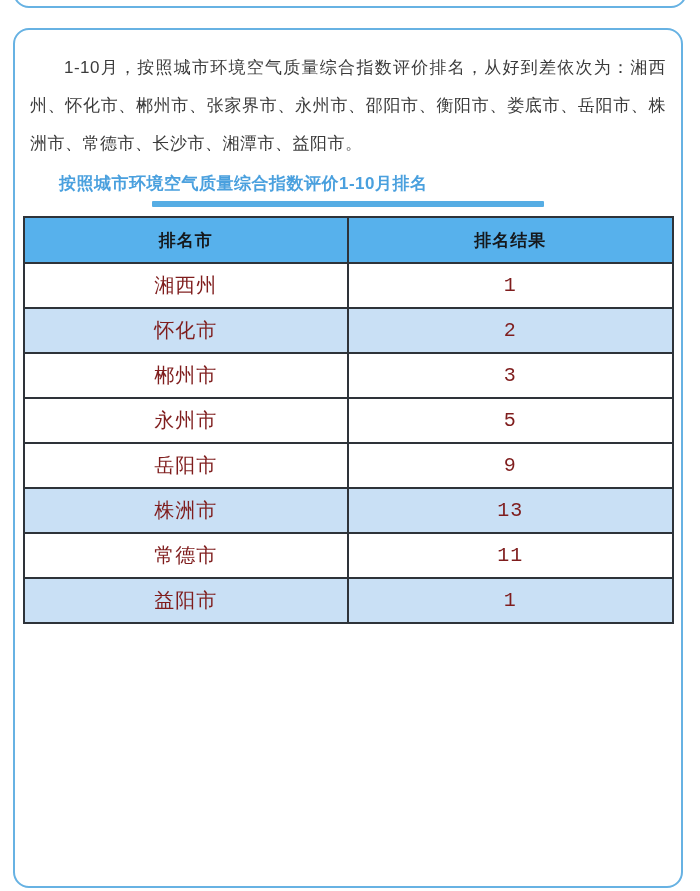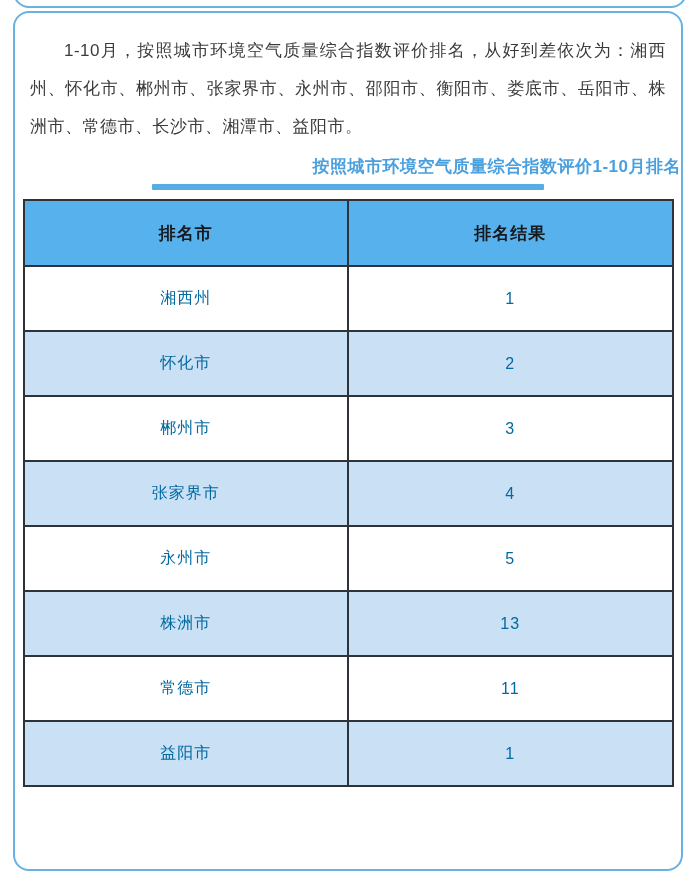--- a/index.html
+++ b/index.html
@@ -8,58 +8,59 @@
     background:#ffffff;
     font-family:"Liberation Sans","DejaVu Sans",sans-serif;
   }
   
   .prev-card{
     position:absolute;left:13px;width:670px;top:-30px;height:34px;
     border:2px solid #67b2e3;border-radius:16px;background:#fff;
   }
   
   .card{
-    position:absolute;left:13px;top:11px;width:670px;height:860px;
+    position:absolute;left:13px;top:28px;width:670px;height:860px;
     border:2px solid #67b2e3;border-radius:16px;background:#fff;
     box-sizing:border-box;
   }
   .para{
     margin:19px 15px 0 15px;
     font-size:17px;line-height:38px;color:#3b3b3b;
     text-align:justify;text-indent:2em;
     letter-spacing:0.5px;
   }
   .section-title{
     margin-top:9px;
-    text-align:right;
+    text-align:left;
     font-size:17px;font-weight:bold;color:#4aa0de;
     line-height:24px;letter-spacing:0.5px;padding-left:44px;
   }
   .title-bar{
     width:392px;height:6px;background:#56ade4;
     margin:5px auto 0 auto;border-radius:1px;
   }
   table.rank{
     width:651px;margin:9px auto 0 auto;
     border-collapse:collapse;table-layout:fixed;
   }
   table.rank th,table.rank td{
     border:2px solid #2e3339;
     text-align:center;vertical-align:middle;
-    padding:10px;
+    padding:0;
   }
   table.rank th{
     height:44px;background:#57b1ec;
     font-size:17px;font-weight:bold;color:#15181c;
     letter-spacing:1px;
   }
   table.rank td{
     height:43px;background:#ffffff;
-    font-size:16px;color:#0369a1;
+    font-size:20px;color:#7f1d1d;
     letter-spacing:1px;
+    font-family:Liberation Mono, monospace;
   }
   table.rank tr.alt td{background:#c9e0f5;}
 </style>
 </head>
 <body>
 
 <div class="prev-card"></div>
 
 <div class="card">
 
@@ -82,27 +83,27 @@
     <td>1</td>
   </tr>
         <tr class="alt">
     <td>怀化市</td>
     <td>2</td>
   </tr>
         <tr>
     <td>郴州市</td>
     <td>3</td>
   </tr>
-        <tr class="alt">
-    <td>张家界市</td>
-    <td>4</td>
-  </tr>
         <tr>
     <td>永州市</td>
     <td>5</td>
+  </tr>
+        <tr>
+    <td>岳阳市</td>
+    <td>9</td>
   </tr>
         <tr class="alt">
     <td>株洲市</td>
     <td>13</td>
   </tr>
         <tr>
     <td>常德市</td>
     <td>11</td>
   </tr>
         <tr class="alt">

